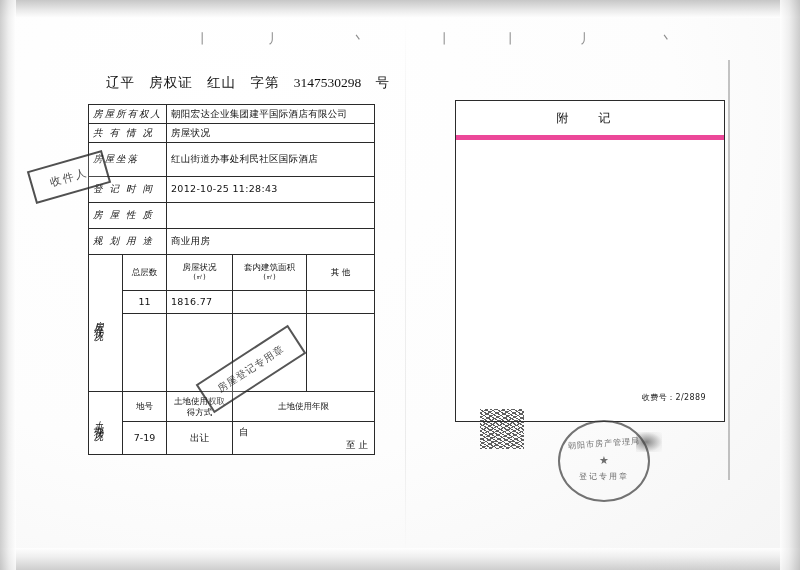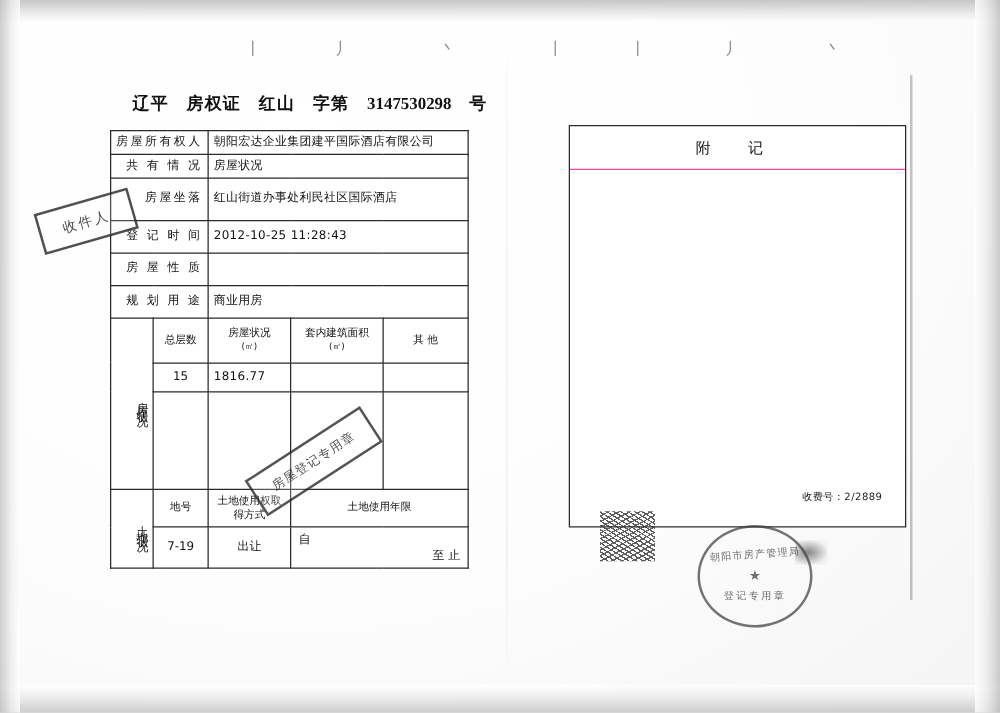--- a/index.html
+++ b/index.html
@@ -55,45 +55,46 @@
     left: 88px; top: 70px;
     width: 290px; height: 430px;
     color: #111;
   }
   .title-line {
     position: absolute; left: 18px; top: 4px;
     font-size: 13.5px; letter-spacing: 1px;
     font-family: "DejaVu Sans", "Liberation Sans", sans-serif;
     white-space: nowrap;
   }
-  .title-line .seg { margin-right: 9px; font-weight: bold; }
+  .title-line .seg { margin-right: 9px; }
   .title-line .num { font-family: "Liberation Serif", serif; letter-spacing: 0; }
 
   table.form {
     position: absolute;
     left: 0; top: 34px;
     width: 286px;
     border-collapse: collapse;
     table-layout: fixed;
     font-size: 9.5px;
     background: #fff;
   }
   table.form td {
     border: 1px solid #2a2a2a;
     padding: 3px 4px;
     vertical-align: middle;
     line-height: 1.25;
     color: #111;
   }
   td.lbl {
     width: 62px;
-    text-align: right;
+    text-align: left;
     letter-spacing: 2px;
     font-size: 9.5px;
     white-space: nowrap;
+    font-style: italic;
   }
   td.val { font-size: 9.5px; letter-spacing: .3px; }
   td.ctr { text-align: center; }
   .vert {
     writing-mode: vertical-rl;
     text-orientation: upright;
     letter-spacing: 4px;
     display: inline-block;
     line-height: 1.1;
   }
@@ -103,21 +104,21 @@
   
   #right-doc {
     position: absolute;
     left: 455px; top: 100px;
     width: 268px; height: 320px;
     border: 1px solid #2b2b2b;
     background: #fff;
   }
   #right-doc .r-head {
     position: absolute; left: 0; top: 0; width: 100%; height: 34px;
-    border-bottom: 1px solid #ec4899;
+    border-bottom: 5px solid #ec4899;
   }
   #right-doc .r-head .r-title {
     position: absolute; left: 50%; top: 9px; transform: translateX(-50%);
     font-size: 12px; letter-spacing: 13px; color: #111; white-space: nowrap;
   }
   #right-doc .r-body {
     position: absolute; left: 18px; top: 48px; right: 14px;
     font-size: 10.5px; line-height: 1.85; color: #111; letter-spacing: .5px;
   }
   #right-doc .r-foot {
@@ -275,21 +276,21 @@
             <span>房屋状况</span>
             <span class="unit">(㎡)</span>
           </td>
           <td class="sub-th">
             <span>套内建筑面积</span>
             <span class="unit">(㎡)</span>
           </td>
           <td class="sub-th">其 他</td>
         </tr>
         <tr style="height:22px">
-          <td class="ctr">15</td>
+          <td class="ctr">11</td>
           <td class="val">1816.77</td>
           <td class="val"></td>
           <td class="val"></td>
         </tr>
         <tr style="height:74px">
           <td></td>
           <td></td>
           <td></td>
           <td></td>
         </tr>

